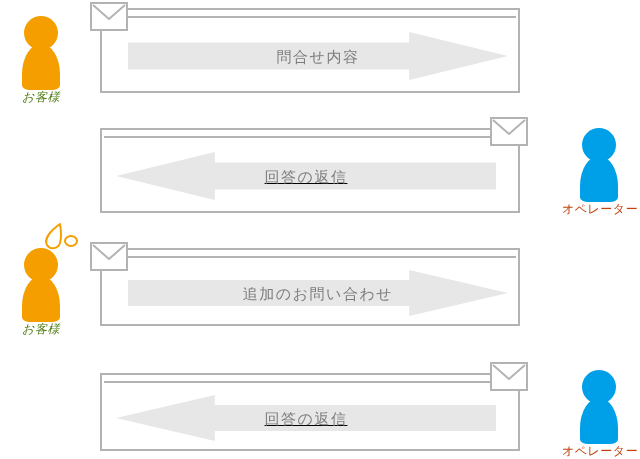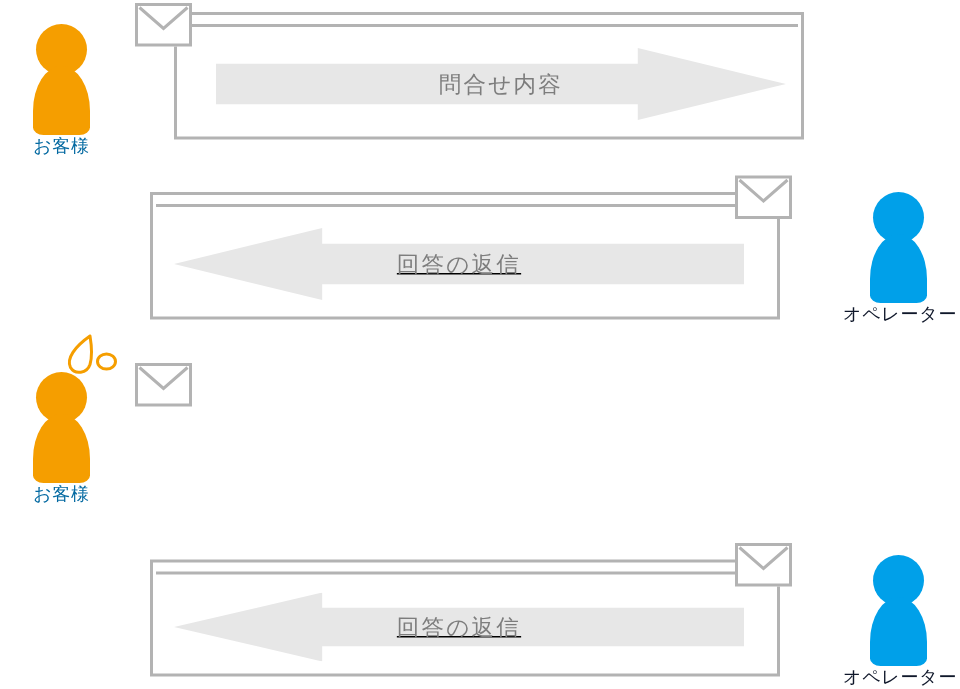--- a/index.html
+++ b/index.html
@@ -54,24 +54,24 @@
   }
   .person .label {
     font-size: 12px;
     letter-spacing: 0.5px;
     white-space: nowrap;
     margin-top: 2px;
     line-height: 14px;
   }
   .person.customer .head,
   .person.customer .body { background: #f59e00; }
-  .person.customer .label { color: #0369a1; }
+  .person.customer .label { color: #4d7c0f; font-style: italic; }
   .person.operator .head,
   .person.operator .body { background: #00a0e9; }
-  .person.operator .label { color: #0f172a; }
+  .person.operator .label { color: #c2410c; }
 
   
   .sweat {
     position: absolute;
     left: 34px;
     top: -26px;
     width: 46px;
     height: 34px;
     pointer-events: none;
   }
@@ -134,21 +134,21 @@
 <div class="stage">
 
   <div class="person customer" style="left:4px; top:14px;">
     <div class="fig">
       <div class="head"></div>
       <div class="body"></div>
     </div>
     <div class="label">お客様</div>
   </div>
 
-  <div class="msg" style="left:116px; top:8px; width:420px; height:85px;">
+  <div class="msg" style="left:100px; top:8px; width:420px; height:85px;">
     <div class="topline"></div>
     <div class="arrow right" style="left:26px; top:22px; width:380px; height:48px;">
       <span class="txt">問合せ内容</span>
     </div>
   </div>
   <div class="envelope" style="left:90px; top:2px;">
     <svg width="34" height="25" viewBox="0 0 34 25">
       <polyline points="1,1 17,15 33,1" fill="none" stroke="#b3b3b3" stroke-width="2"></polyline>
     </svg>
   </div>
@@ -178,20 +178,26 @@
       <svg class="sweat" viewBox="0 0 46 34">
         <path d="M22,4 C12,11 6,19 9,25 C12,30 20,29 22,23 C23.5,18 23,10 22,4 Z" fill="none" stroke="#f59e00" stroke-width="2" stroke-linejoin="round"></path>
         <ellipse cx="33" cy="21" rx="6" ry="5" fill="none" stroke="#f59e00" stroke-width="2"></ellipse>
       </svg>
       <div class="head"></div>
       <div class="body"></div>
     </div>
     <div class="label">お客様</div>
   </div>
 
+  <div class="msg" style="left:100px; top:248px; width:420px; height:78px;">
+    <div class="topline"></div>
+    <div class="arrow right" style="left:26px; top:20px; width:380px; height:46px;">
+      <span class="txt">追加のお問い合わせ</span>
+    </div>
+  </div>
   <div class="envelope" style="left:90px; top:242px;">
     <svg width="34" height="25" viewBox="0 0 34 25">
       <polyline points="1,1 17,15 33,1" fill="none" stroke="#b3b3b3" stroke-width="2"></polyline>
     </svg>
   </div>
 
   <div class="msg" style="left:100px; top:373px; width:420px; height:78px;">
     <div class="topline"></div>
     <div class="arrow left" style="left:14px; top:20px; width:380px; height:46px;">
       <span class="txt">回答の返信</span>

